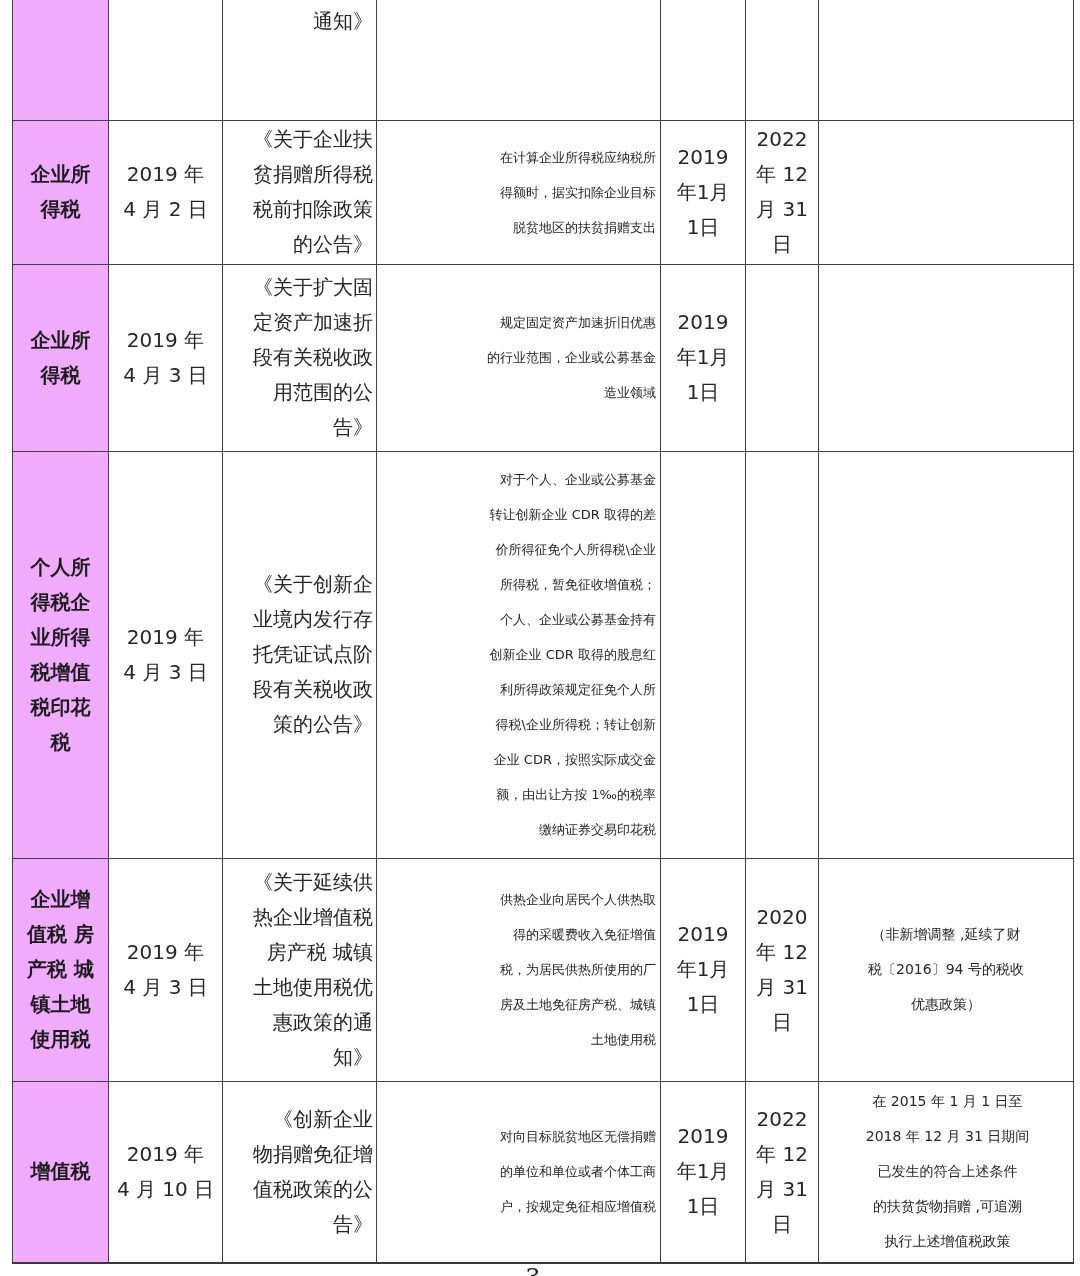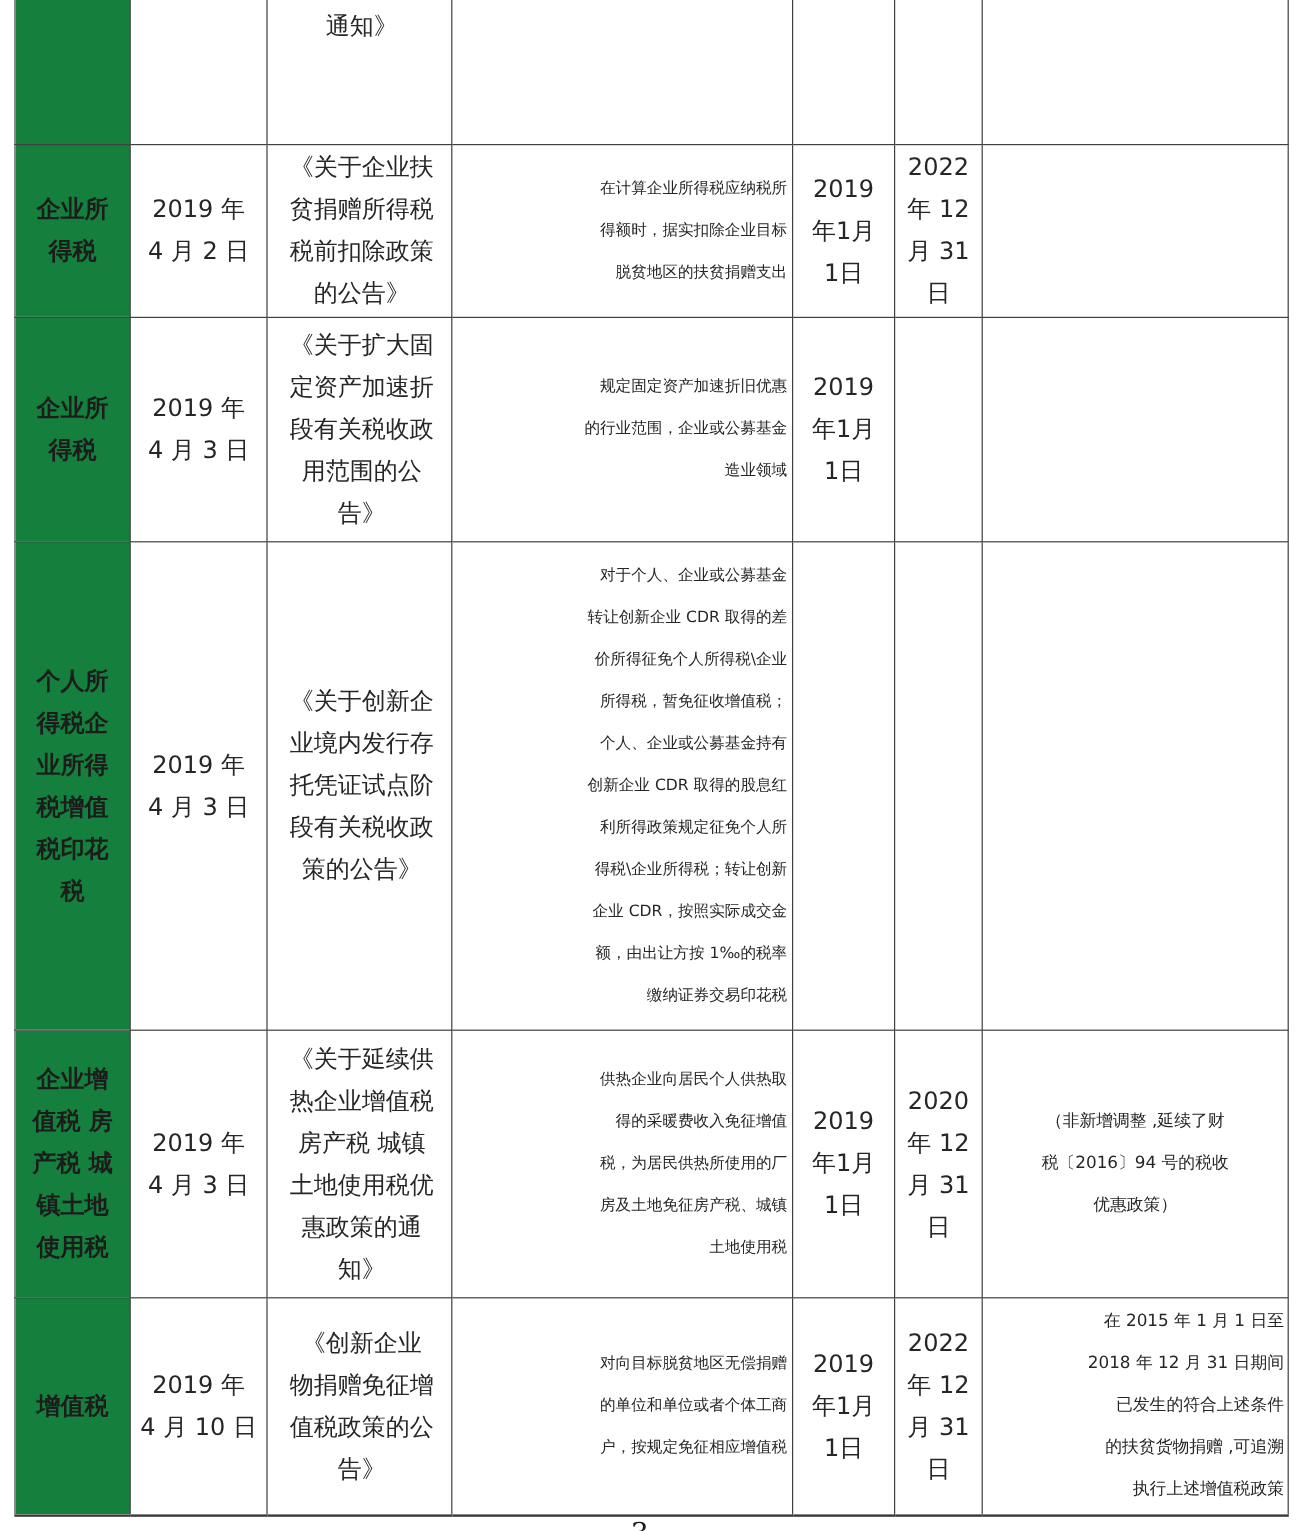--- a/index.html
+++ b/index.html
@@ -37,40 +37,40 @@
   
   .doc-table tr.row-cut td {
     border-top: none;
     vertical-align: top;
     padding-top: 4px;
   }
   .doc-table tr:last-child td {
     border-bottom: 2px solid #3a3a3a;
   }
   .doc-table td.c-type {
-    background: #15803d;
+    background: #f0abfc;
     font-weight: bold;
     color: #1c1c1c;
   }
   .doc-table td.c-title {
-    text-align: center;
+    text-align: right;
     padding-left: 7px;
     padding-right: 3px;
   }
   .doc-table td.c-desc {
     text-align: right;
     font-size: 13px;
     padding-left: 8px;
     padding-right: 4px;
   }
   .doc-table td.c-note {
     font-size: 14px;
   }
   .doc-table td.c-note-left {
-    text-align: right;
+    text-align: center;
     padding-left: 6px;
     padding-right: 3px;
   }
   .page-number-partial {
     position: absolute;
     left: 524px;
     top: 1266px;
     width: 18px;
     height: 10px;
     overflow: hidden;

